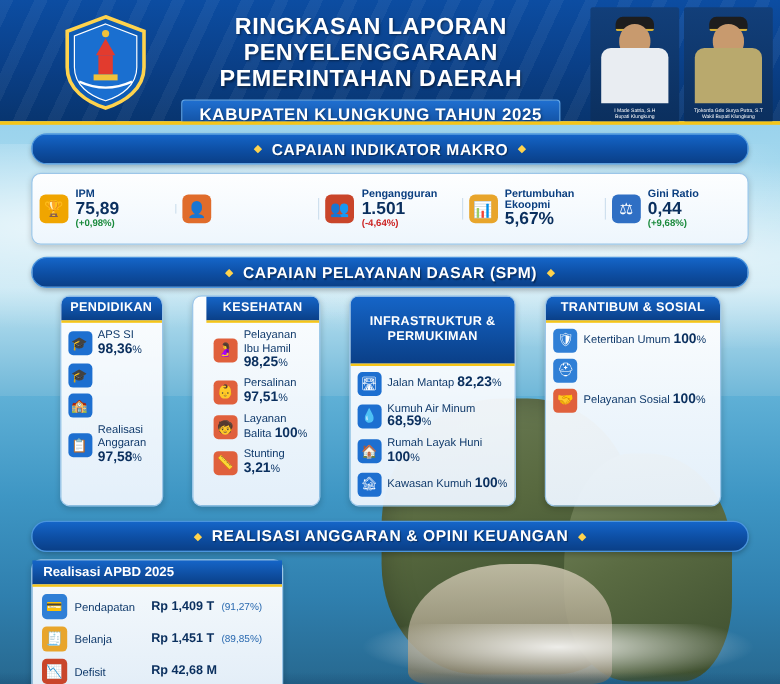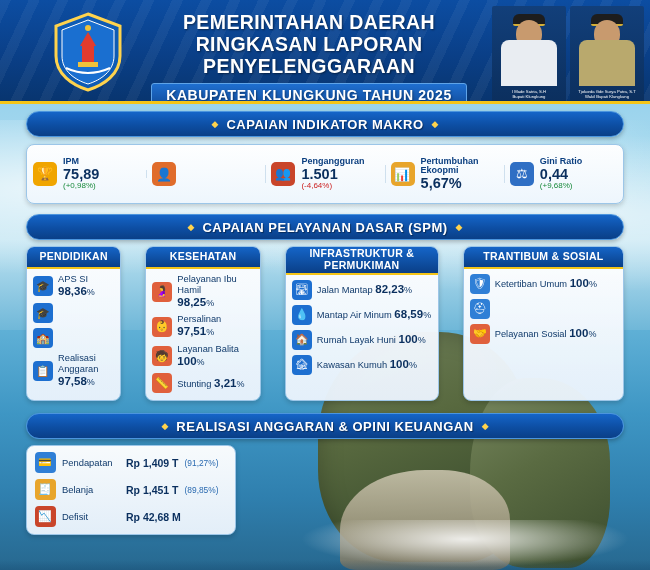--- a/index.html
+++ b/index.html
@@ -149,56 +149,56 @@
     width: 1px; background: #cfe0ee;
   }
   .m-ico {
     width: 24px; height: 24px; border-radius: 5px; flex: none;
     display: flex; align-items: center; justify-content: center;
     font-size: 13px; color: #fff;
   }
   .m-txt { line-height: 1.05; }
   .m-label { font-size: 9px; font-weight: bold; color: #0b3f80; }
   .m-value { font-size: 14.5px; font-weight: bold; color: #0a2f5e; }
-  .m-delta { font-size: 8px; font-weight: normal; }
+  .m-delta { font-size: 8px; font-weight: bold; }
   .up { color: #1a8a3c; }
   .down { color: #cc2222; }
 
   
   .spm {
-    margin: 6px auto 0; width: 598px;
+    margin: 6px auto 0; width: 551px;
     display: flex; gap: 24px; position: relative; z-index: 5;
   }
   .card {
     background: linear-gradient(180deg, rgba(255,255,255,.96), rgba(234,243,252,.96));
     border: 1px solid #9cc6e8; border-radius: 8px;
     box-shadow: 0 2px 5px rgba(0,0,0,.18);
     padding: 0 0 7px 0; overflow: hidden;
   }
   .card-h {
     background: linear-gradient(180deg, #1565c8, #0a3f87);
     color: #fff; font-weight: bold; font-size: 10.5px; letter-spacing: .3px;
     text-align: center; padding: 4px 2px; line-height: 1.12;
     border-bottom: 2px solid #f5c518;
   }
-  .card-h.two { padding: 1px 2px; min-height: 26px; display:flex; align-items:center; justify-content:center;}
+  .card-h.two { padding: 16px 2px; min-height: 26px; display:flex; align-items:center; justify-content:center;}
   .row {
     display: flex; align-items: center; gap: 5px;
     margin: 5px 6px 0 6px;
   }
   .r-ico {
     width: 20px; height: 20px; border-radius: 4px; flex: none;
     display: flex; align-items: center; justify-content: center;
     color: #fff; font-size: 11px;
   }
   .r-txt { font-size: 9.3px; color: #103a6b; line-height: 1.18; }
   .r-txt b { font-size: 11.5px; color: #0a2f5e; }
   .r-txt .pct { font-size: 9px; }
   .c1 { width: 104px; }
-  .c2 { width: 126px; }
+  .c2 { width: 126px; padding-left: 11px; }
   .c3 { width: 168px; }
   .c4 { width: 176px; }
 
   
   .budget {
     margin: 6px 0 0 26px; width: 210px;
     background: linear-gradient(180deg, rgba(255,255,255,.96), rgba(234,243,252,.96));
     border: 1px solid #9cc6e8; border-radius: 8px;
     box-shadow: 0 2px 5px rgba(0,0,0,.18);
     padding-bottom: 7px; position: relative; z-index: 5;
@@ -241,22 +241,22 @@
         <path d="M36 20 L44 34 H28 Z" fill="#e23b2e"></path>
         <rect x="30" y="34" width="12" height="16" fill="#e23b2e"></rect>
         <rect x="26" y="50" width="20" height="5" fill="#f0c23a"></rect>
         <circle cx="36" cy="16" r="3" fill="#f0c23a"></circle>
         <path d="M14 56 Q36 66 58 56" stroke="#ffffff" stroke-width="2" fill="none"></path>
       </svg>
     </div>
 
     <div class="header-titles">
       <div class="title1">
+        <div>RINGKASAN LAPORAN PENYELENGGARAAN</div>
         <div>PEMERINTAHAN DAERAH</div>
-        <div>RINGKASAN LAPORAN PENYELENGGARAAN</div>
       </div>
       <div class="title2">KABUPATEN KLUNGKUNG TAHUN 2025</div>
     </div>
 
     <div class="officials">
       <div class="official">
         <div class="off-cap"></div>
         <div class="off-head"></div>
         <div class="off-body white"></div>
         <div class="off-name">
@@ -374,21 +374,21 @@
 
     <div class="card c3">
       <div class="card-h two">INFRASTRUKTUR &amp; PERMUKIMAN</div>
       <div class="row">
         <div class="r-ico" style="background:#1d6fd0">🛣</div>
         <div class="r-txt"><span>Jalan Mantap</span>
           <b>82,23</b><span class="pct">%</span></div>
       </div>
       <div class="row">
         <div class="r-ico" style="background:#1d6fd0">💧</div>
-        <div class="r-txt"><span>Mantap Air Minum</span>
+        <div class="r-txt"><span>Kumuh Air Minum</span>
           <b>68,59</b><span class="pct">%</span></div>
       </div>
       <div class="row">
         <div class="r-ico" style="background:#1d6fd0">🏠</div>
         <div class="r-txt"><span>Rumah Layak Huni</span>
           <b>100</b><span class="pct">%</span></div>
       </div>
       <div class="row">
         <div class="r-ico" style="background:#1d6fd0">🏚</div>
         <div class="r-txt"><span>Kawasan Kumuh</span>
@@ -414,20 +414,21 @@
     </div>
   </div>
 
   <div class="banner" style="margin-top:12px">
     <span class="dia">◆</span>
     <span class="btxt">REALISASI ANGGARAN &amp; OPINI KEUANGAN</span>
     <span class="dia">◆</span>
   </div>
 
   <div class="budget">
+    <div class="budget-h">Realisasi APBD 2025</div>
     <div class="b-row">
       <div class="b-ico" style="background:#2f7fd6">💳</div>
       <div class="b-label">Pendapatan</div>
       <div class="b-val">Rp 1,409 T</div>
       <div class="b-pct">(91,27%)</div>
     </div>
     <div class="b-row">
       <div class="b-ico" style="background:#e8a52b">🧾</div>
       <div class="b-label">Belanja</div>
       <div class="b-val">Rp 1,451 T</div>

